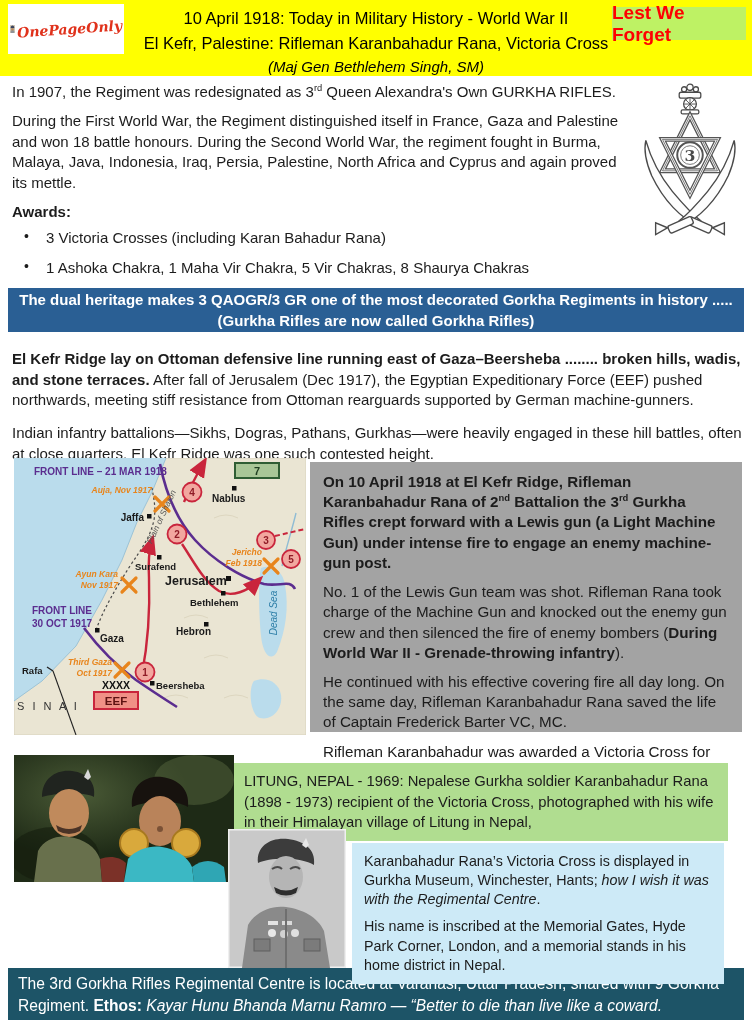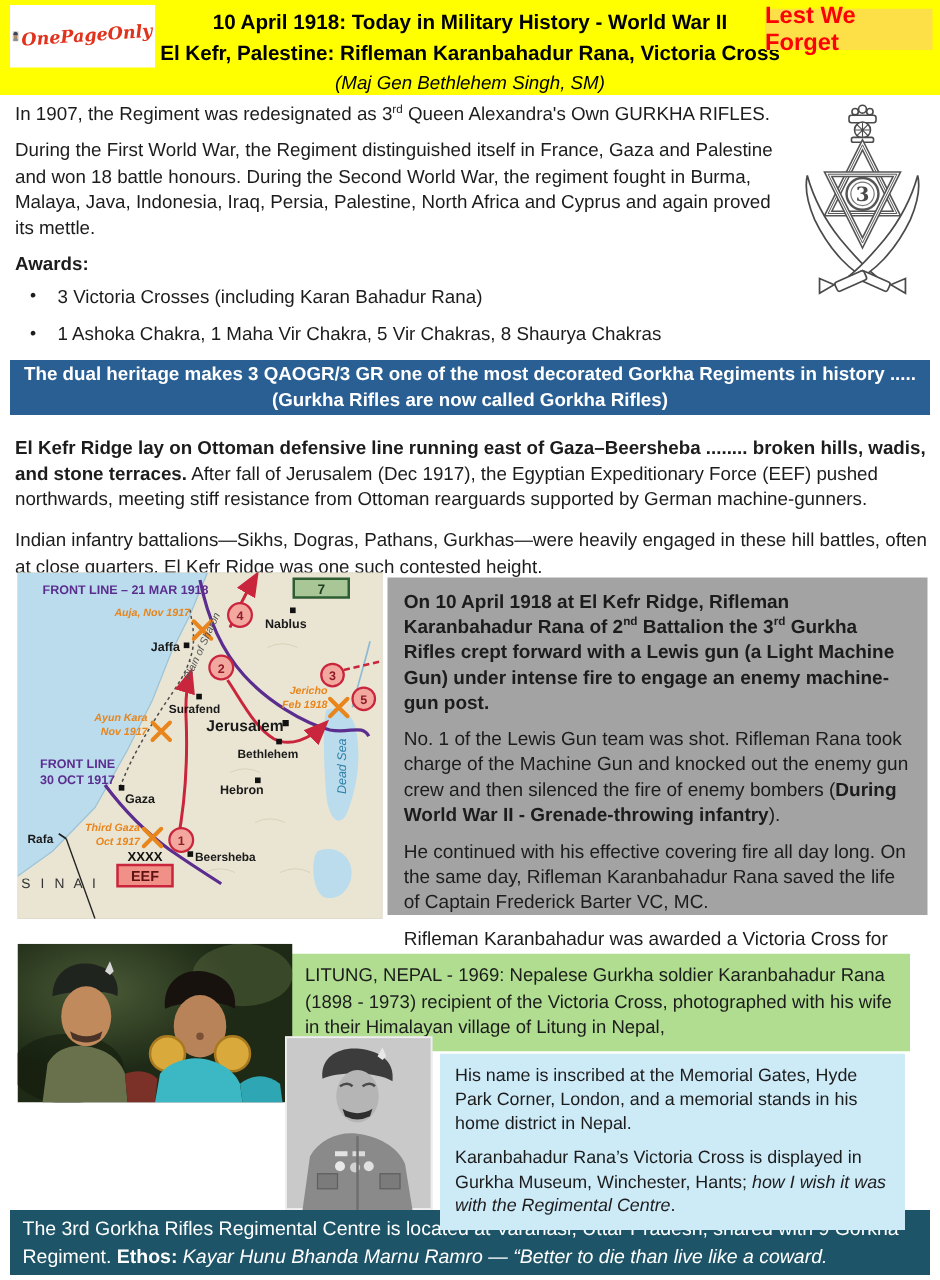--- a/index.html
+++ b/index.html
@@ -8,25 +8,25 @@
     font-family:"Liberation Sans",sans-serif; color:#1c1c1c; overflow:hidden;
   }
   .abs { position:absolute; }
 
   
   .header { left:0; top:0; width:752px; height:76px; background:#ffff00; }
   .logo-box { left:8px; top:4px; width:116px; height:50px; background:#ffffff;
     display:flex; align-items:center; gap:2px; padding:2px; box-sizing:border-box; }
   .logo-text { font-family:"DejaVu Serif",serif; font-style:italic; font-weight:bold;
     color:#e0321c; font-size:14px; transform:rotate(-4deg); line-height:1; }
-  .lwf-box { right:6px; top:7px; width:134px; height:33px; background:#fde047;
+  .lwf-box { right:6px; top:7px; width:134px; height:33px; background:#bef264;
     display:flex; align-items:center; justify-content:center; }
   .lwf-text { color:#ff0000; font-weight:bold; font-size:19px; }
   .title-wrap { left:0; top:6px; width:752px; text-align:center; line-height:1.5; }
-  .title-1,.title-2 { font-weight:bold; font-size:16.5px; color:#000; }
+  .title-1,.title-2 { font-weight:normal; font-size:16.5px; color:#000; }
   .title-3 { font-style:italic; font-size:15px; color:#000; }
 
   
   .sec-intro { left:12px; top:82px; width:622px; font-size:15px; line-height:1.36; }
   .sec-intro p { margin:0 0 9px 0; }
   sup { font-size:0.62em; vertical-align:super; line-height:0; }
   .b { font-weight:bold; }
   .awards-h { font-weight:bold; margin:2px 0 6px 0; }
   .awards-list { margin:0; padding:0; list-style:none; }
   .awards-list li { margin:0 0 9px 0; padding-left:34px; position:relative; }
@@ -313,19 +313,19 @@
     <circle cx="44" cy="104" r="4" fill="#e8e8e8"></circle>
       <circle cx="56" cy="105" r="4" fill="#d2d2d2"></circle>
       <circle cx="67" cy="104" r="4" fill="#e0e0e0"></circle>
     <path d="M58,80 L58,139" stroke="#6f6f6f" stroke-width="2"></path>
     <rect x="26" y="110" width="16" height="12" fill="#7b7b7b" stroke="#5f5f5f"></rect>
     <rect x="76" y="110" width="16" height="12" fill="#7b7b7b" stroke="#5f5f5f"></rect>
   </svg>
 </div>
 
 <div class="abs blue-box">
+  <p><span>Karanbahadur Rana’s Victoria Cross is displayed in Gurkha Museum, Winchester, Hants; </span><span class="i">how I wish it was with the Regimental Centre</span><span>.</span></p>
   <p>His name is inscribed at the Memorial Gates, Hyde Park Corner, London, and a memorial stands in his home district in Nepal.</p>
-  <p><span>Karanbahadur Rana’s Victoria Cross is displayed in Gurkha Museum, Winchester, Hants; </span><span class="i">how I wish it was with the Regimental Centre</span><span>.</span></p>
 </div>
 
 <div class="abs footer">
   <span>The 3rd Gorkha Rifles Regimental Centre is located at Varanasi, Uttar Pradesh, shared with 9 Gorkha Regiment. </span><span class="b">Ethos:</span><span class="i"> Kayar Hunu Bhanda Marnu Ramro — “Better to die than live like a coward.</span>
 </div>
 
 </body></html>

